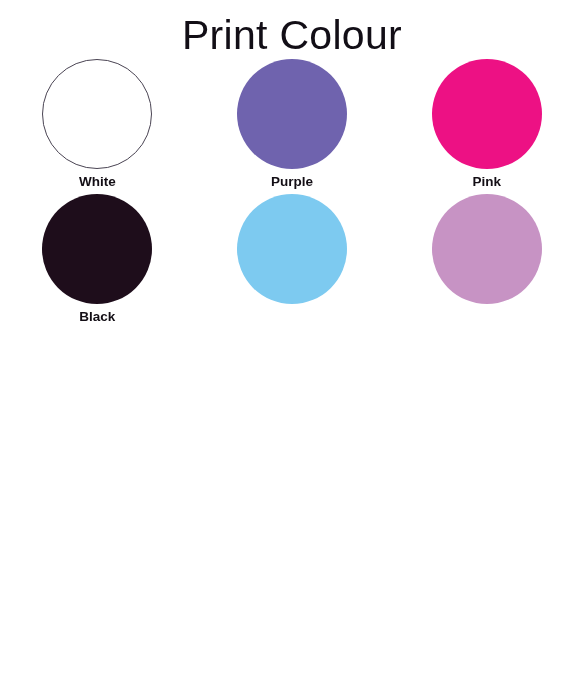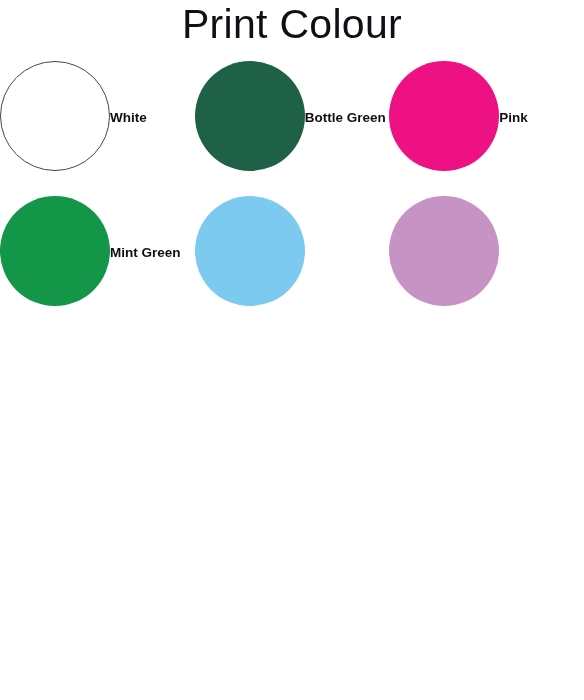--- a/index.html
+++ b/index.html
@@ -24,37 +24,37 @@
 
   .page-title {
     text-align: center;
     font-family: "Liberation Sans", sans-serif;
     font-size: 41px;
     font-weight: 400;
     color: #120E16;
     letter-spacing: 0.3px;
     line-height: 1;
     margin: 0;
-    padding-top: 4px;
+    padding-top: 15px;
     height: 44px;
   }
 
   .swatch-grid {
     display: grid;
     grid-template-columns: repeat(3, 1fr);
     grid-auto-rows: 135px;
     width: 584px;
     margin: 0;
     padding: 0;
     box-sizing: border-box;
   }
 
   .swatch-cell {
     display: flex;
-    flex-direction: row;
+    flex-direction: column;
     align-items: center;
     justify-content: flex-start;
     box-sizing: border-box;
   }
 
   .swatch-cell.is-empty {
     visibility: hidden;
   }
 
   .swatch-dot {
@@ -82,30 +82,30 @@
 <div class="sheet">
 
   <h1 class="page-title">Print Colour</h1>
 
   <div class="swatch-grid">
       <div class="swatch-cell">
         <div class="swatch-dot" style="background: rgb(255, 255, 255); border: 1px solid rgb(74, 68, 83);"></div>
         <div class="swatch-label">White</div>
       </div>
       <div class="swatch-cell">
-        <div class="swatch-dot" style="background: rgb(31, 97, 70);"></div>
-        <div class="swatch-label">Bottle Green</div>
+        <div class="swatch-dot" style="background: rgb(111, 99, 174);"></div>
+        <div class="swatch-label">Purple</div>
       </div>
       <div class="swatch-cell">
         <div class="swatch-dot" style="background: rgb(237, 17, 132);"></div>
         <div class="swatch-label">Pink</div>
       </div>
       <div class="swatch-cell">
-        <div class="swatch-dot" style="background: rgb(20, 150, 73);"></div>
-        <div class="swatch-label">Mint Green</div>
+        <div class="swatch-dot" style="background: rgb(30, 13, 27);"></div>
+        <div class="swatch-label">Black</div>
       </div>
       <div class="swatch-cell">
         <div class="swatch-dot" style="background: rgb(125, 202, 240);"></div>
       </div>
       <div class="swatch-cell">
         <div class="swatch-dot" style="background: rgb(199, 147, 196);"></div>
       </div>
       <div class="swatch-cell is-empty"></div>
     </div>
 

